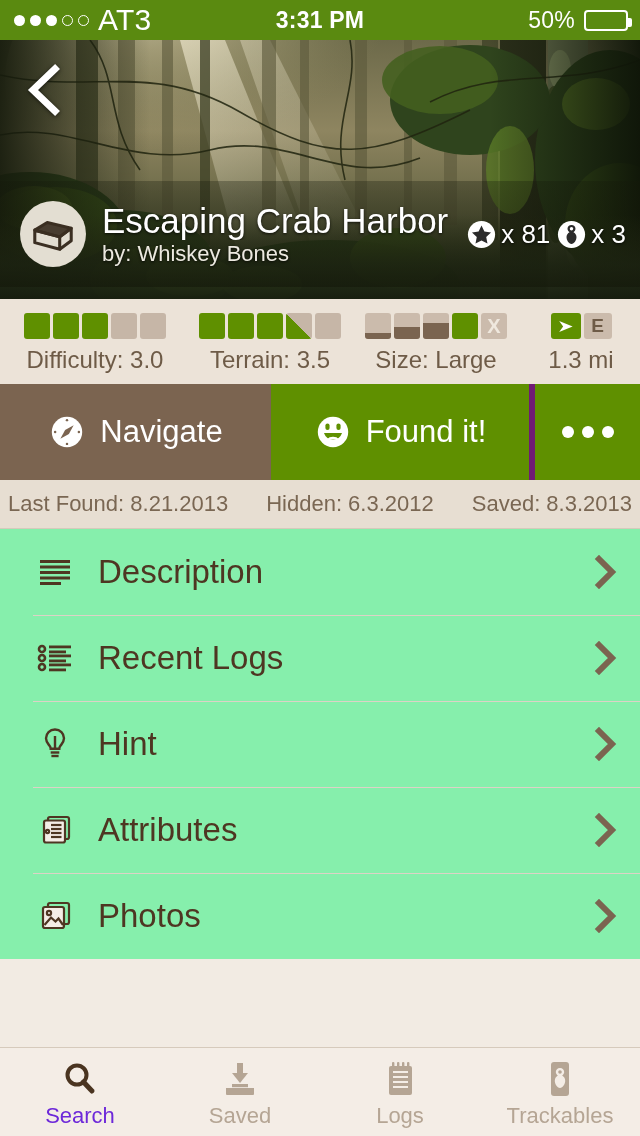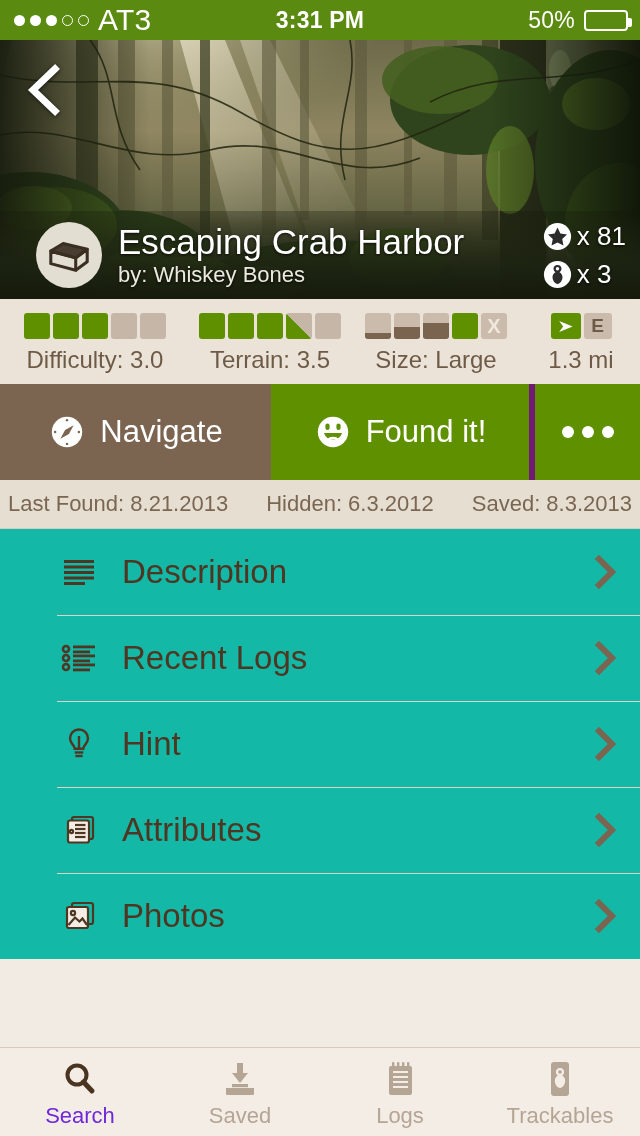--- a/index.html
+++ b/index.html
@@ -33,39 +33,39 @@
   .hero { position:relative; height:259px; overflow:hidden; background:#2a2e1c; }
   .hero svg.photo { position:absolute; inset:0; width:100%; height:100%; display:block; }
   .back-btn {
     position:absolute; left:22px; top:22px; width:46px; height:56px;
     z-index:3; cursor:pointer;
   }
   .back-btn svg { width:100%; height:100%; display:block; filter:drop-shadow(0 1px 2px rgba(0,0,0,.6)); }
 
   
   .title-overlay {
-    position:absolute; left:0; right:0; bottom:0; height:88px;
+    position:absolute; left:0; right:0; bottom:12px; height:106px;
     background:linear-gradient(to bottom, rgba(20,24,10,.30), rgba(20,24,10,.62));
-    display:flex; align-items:center; padding:0 14px 0 36px; z-index:2;
+    display:flex; align-items:center; padding:0 14px 0 20px; z-index:2;
   }
   .cache-badge {
     width:66px; height:66px; border-radius:50%; background:#e3ded2;
     display:flex; align-items:center; justify-content:center; flex:0 0 auto;
   }
   .cache-badge svg { width:46px; height:46px; }
   .title-block { flex:1; min-width:0; padding-left:16px; }
   .cache-title {
     color:#fff; font-size:35px; line-height:38px; font-weight:normal;
     text-shadow:0 1px 3px rgba(0,0,0,.75); white-space:nowrap; overflow:hidden;
   }
   .cache-owner {
     color:#ece9e0; font-size:22px; line-height:26px; margin-top:1px;
     text-shadow:0 1px 3px rgba(0,0,0,.8);
   }
-  .counts { flex:0 0 auto; display:flex; flex-direction:column; gap:7px; align-items:flex-start; padding-left:8px; }
+  .counts { flex:0 0 auto; display:flex; flex-direction:row; gap:7px; align-items:flex-start; padding-left:8px; }
   .count-row { display:flex; align-items:center; gap:5px; color:#fff; font-size:26px; text-shadow:0 1px 3px rgba(0,0,0,.8); }
   .count-row svg { width:29px; height:29px; flex:0 0 auto; }
 
   
   .stats {
     height:85px; background:#ece3d8; display:flex; align-items:center;
     padding-top:4px;
   }
   .stat { text-align:center; }
   .stat.difficulty { width:190px; }
@@ -100,21 +100,21 @@
   .ellipsis i { width:12px; height:12px; border-radius:50%; background:#fff; display:block; }
 
   
   .dates {
     height:49px; background:#e7ded2; display:flex; align-items:center;
     justify-content:center; gap:38px; font-size:22px; color:#7a6753;
     border-bottom:1px solid #d5cabb;
   }
 
   
-  .menu { background:#14b8a6;padding-left:24px; }
+  .menu { background:#86efac; }
   .menu-row {
     height:86px; display:flex; align-items:center; padding:0 22px 0 33px;
     cursor:pointer; position:relative;
   }
   .menu-row + .menu-row::before {
     content:""; position:absolute; left:33px; right:0; top:0; height:1px; background:#ddd2c6;
   }
   .menu-icon { width:44px; flex:0 0 auto; display:flex; align-items:center; justify-content:center; }
   .menu-icon svg { width:36px; height:36px; }
   .menu-label { flex:1; font-size:33px; color:#4e3622; padding-left:21px; }

